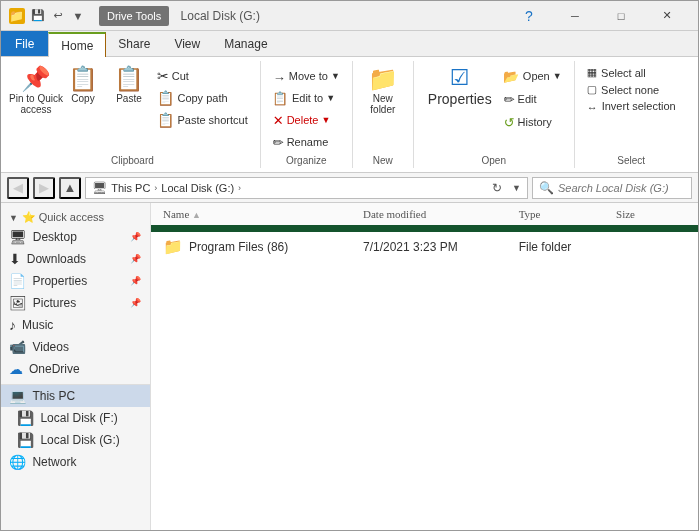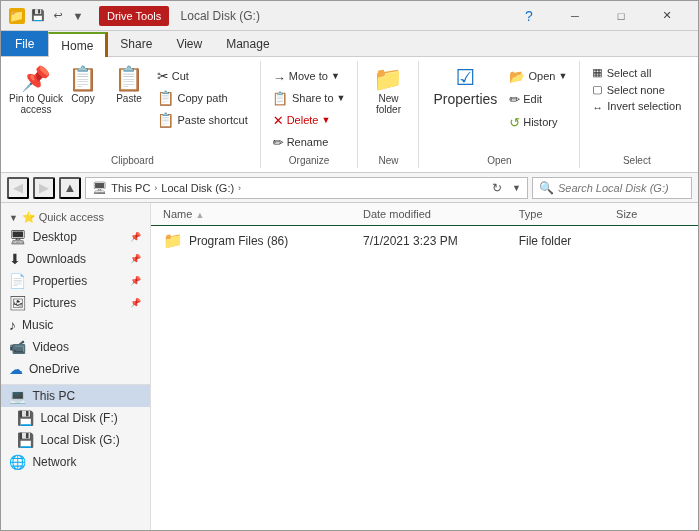--- a/index.html
+++ b/index.html
@@ -4,28 +4,28 @@
   <style>
     * { box-sizing: border-box; margin: 0; padding: 0; }
     body { font-family: 'Segoe UI', Tahoma, sans-serif; font-size: 12px; background: #f0f0f0; width: 699px; height: 531px; overflow: hidden; border: 1px solid #999; }
 
     
     .title-bar { background: #f0f0f0; height: 30px; display: flex; align-items: center; padding: 0 8px; border-bottom: 1px solid #ccc; justify-content: space-between; }
     .title-bar-left { display: flex; align-items: center; gap: 4px; }
     .title-bar-icon { width: 16px; height: 16px; background: #e8a800; border-radius: 2px; display: inline-flex; align-items: center; justify-content: center; }
     .title-qat { display: flex; gap: 2px; align-items: center; }
     .qat-btn { width: 18px; height: 18px; display: flex; align-items: center; justify-content: center; cursor: pointer; border: none; background: transparent; font-size: 11px; color: #555; }
-    .drive-tools-badge { background: #b91c1c; color: white; font-size: 11px; padding: 4px 8px; border-radius: 2px; margin-right: 8px; }
+    .drive-tools-badge { background: #737373; color: white; font-size: 11px; padding: 4px 8px; border-radius: 2px; margin-right: 8px; }
     .window-controls { display: flex; gap: 0; }
     .win-btn { width: 46px; height: 30px; display: flex; align-items: center; justify-content: center; cursor: pointer; font-size: 11px; color: #444; border: none; background: transparent; }
 
     
     .ribbon-tabs { display: flex; align-items: flex-end; background: #f0f0f0; padding: 0 0 0 0; border-bottom: 1px solid #ccc; height: 26px; }
     .ribbon-tab { padding: 4px 12px; font-size: 12px; cursor: pointer; color: #333; height: 100%; display: flex; align-items: center; text-align: center; }
-    .ribbon-tab.active { background: #fff; border-top: 2px solid #6a9e1f; border-left: 1px solid #ccc; border-right: 3px solid #a16207; margin-bottom: -1px; }
+    .ribbon-tab.active { background: #fff; border-top: 2px solid #6a9e1f; border-left: 1px solid #ccc; border-right: 1px solid #a16207; margin-bottom: -1px; }
     .ribbon-tab.file { background: #1a73c6; color: white; padding: 4px 14px; }
 
     
     .ribbon { background: #fff; border-bottom: 1px solid #ccc; display: flex; align-items: stretch; padding: 4px 4px 4px 4px; gap: 0; min-height: 88px; }
     .ribbon-group { display: flex; flex-direction: column; align-items: center; border-right: 1px solid #ddd; padding: 0 8px; min-width: 60px; }
     .ribbon-group-content { display: flex; gap: 2px; flex: 1; align-items: flex-start; padding-top: 4px; }
     .ribbon-group-label { font-size: 10px; color: #555; margin-top: 2px; padding-bottom: 2px; white-space: nowrap; }
 
     
     .rb-large { display: flex; flex-direction: column; align-items: center; padding: 2px 6px; cursor: pointer; border-radius: 2px; min-width: 44px; }
@@ -62,21 +62,21 @@
     
     .sidebar { width: 150px; background: #f5f5f5; border-right: 1px solid #ddd; overflow-y: auto; padding: 4px 0; flex-shrink: 0; }
     .sidebar-item { display: flex; align-items: center; padding: 3px 8px; cursor: pointer; font-size: 12px; color: #333; gap: 6px; white-space: nowrap; }
     .sidebar-item.selected { background: #ccd9ea; }
     .sidebar-item .icon { font-size: 14px; flex-shrink: 0; }
     .sidebar-item .pin { font-size: 9px; color: #999; margin-left: auto; }
     .sidebar-section { padding: 4px 8px 2px; font-size: 11px; color: #555; display: flex; align-items: center; gap: 4px; cursor: pointer; }
 
     
     .file-area { flex: 1; background: white; overflow: auto; }
-    .file-header { display: flex; padding: 2px 8px; border-bottom: 1px solid #14532d; background: #fafafa; }
+    .file-header { display: flex; padding: 2px 8px; border-bottom: 7px solid #14532d; background: #fafafa; font-family: Liberation Serif, serif; }
     .file-col { font-size: 11px; color: #555; padding: 3px 4px; cursor: pointer; }
     .file-col.name { flex: 2; min-width: 200px; }
     .file-col.date { width: 160px; }
     .file-col.type { width: 100px; }
     .file-col.size { width: 80px; }
     .file-row { display: flex; align-items: center; padding: 2px 8px; cursor: pointer; }
     .file-row .cell { font-size: 12px; color: #333; padding: 3px 4px; }
     .file-row .cell.name { flex: 2; min-width: 200px; display: flex; align-items: center; gap: 6px; }
     .file-row .cell.date { width: 160px; }
     .file-row .cell.type { width: 100px; }
@@ -158,21 +158,21 @@
   <div class="ribbon-group">
     <div class="ribbon-group-content">
       <div class="rb-col">
         <div class="rb-small">
           <span style="font-size:13px;">→</span>
           <span>Move to</span>
           <span style="font-size:9px;">▼</span>
         </div>
         <div class="rb-small">
           <span style="font-size:13px;">📋</span>
-          <span>Share to</span>
+          <span>Edit to</span>
           <span style="font-size:9px;">▼</span>
         </div>
         <div class="rb-small" style="color:#cc0000;">
           <span style="font-size:13px;">✕</span>
           <span>Delete</span>
           <span style="font-size:9px;">▼</span>
         </div>
         <div class="rb-small">
           <span style="font-size:13px;">✏</span>
           <span>Rename</span>

